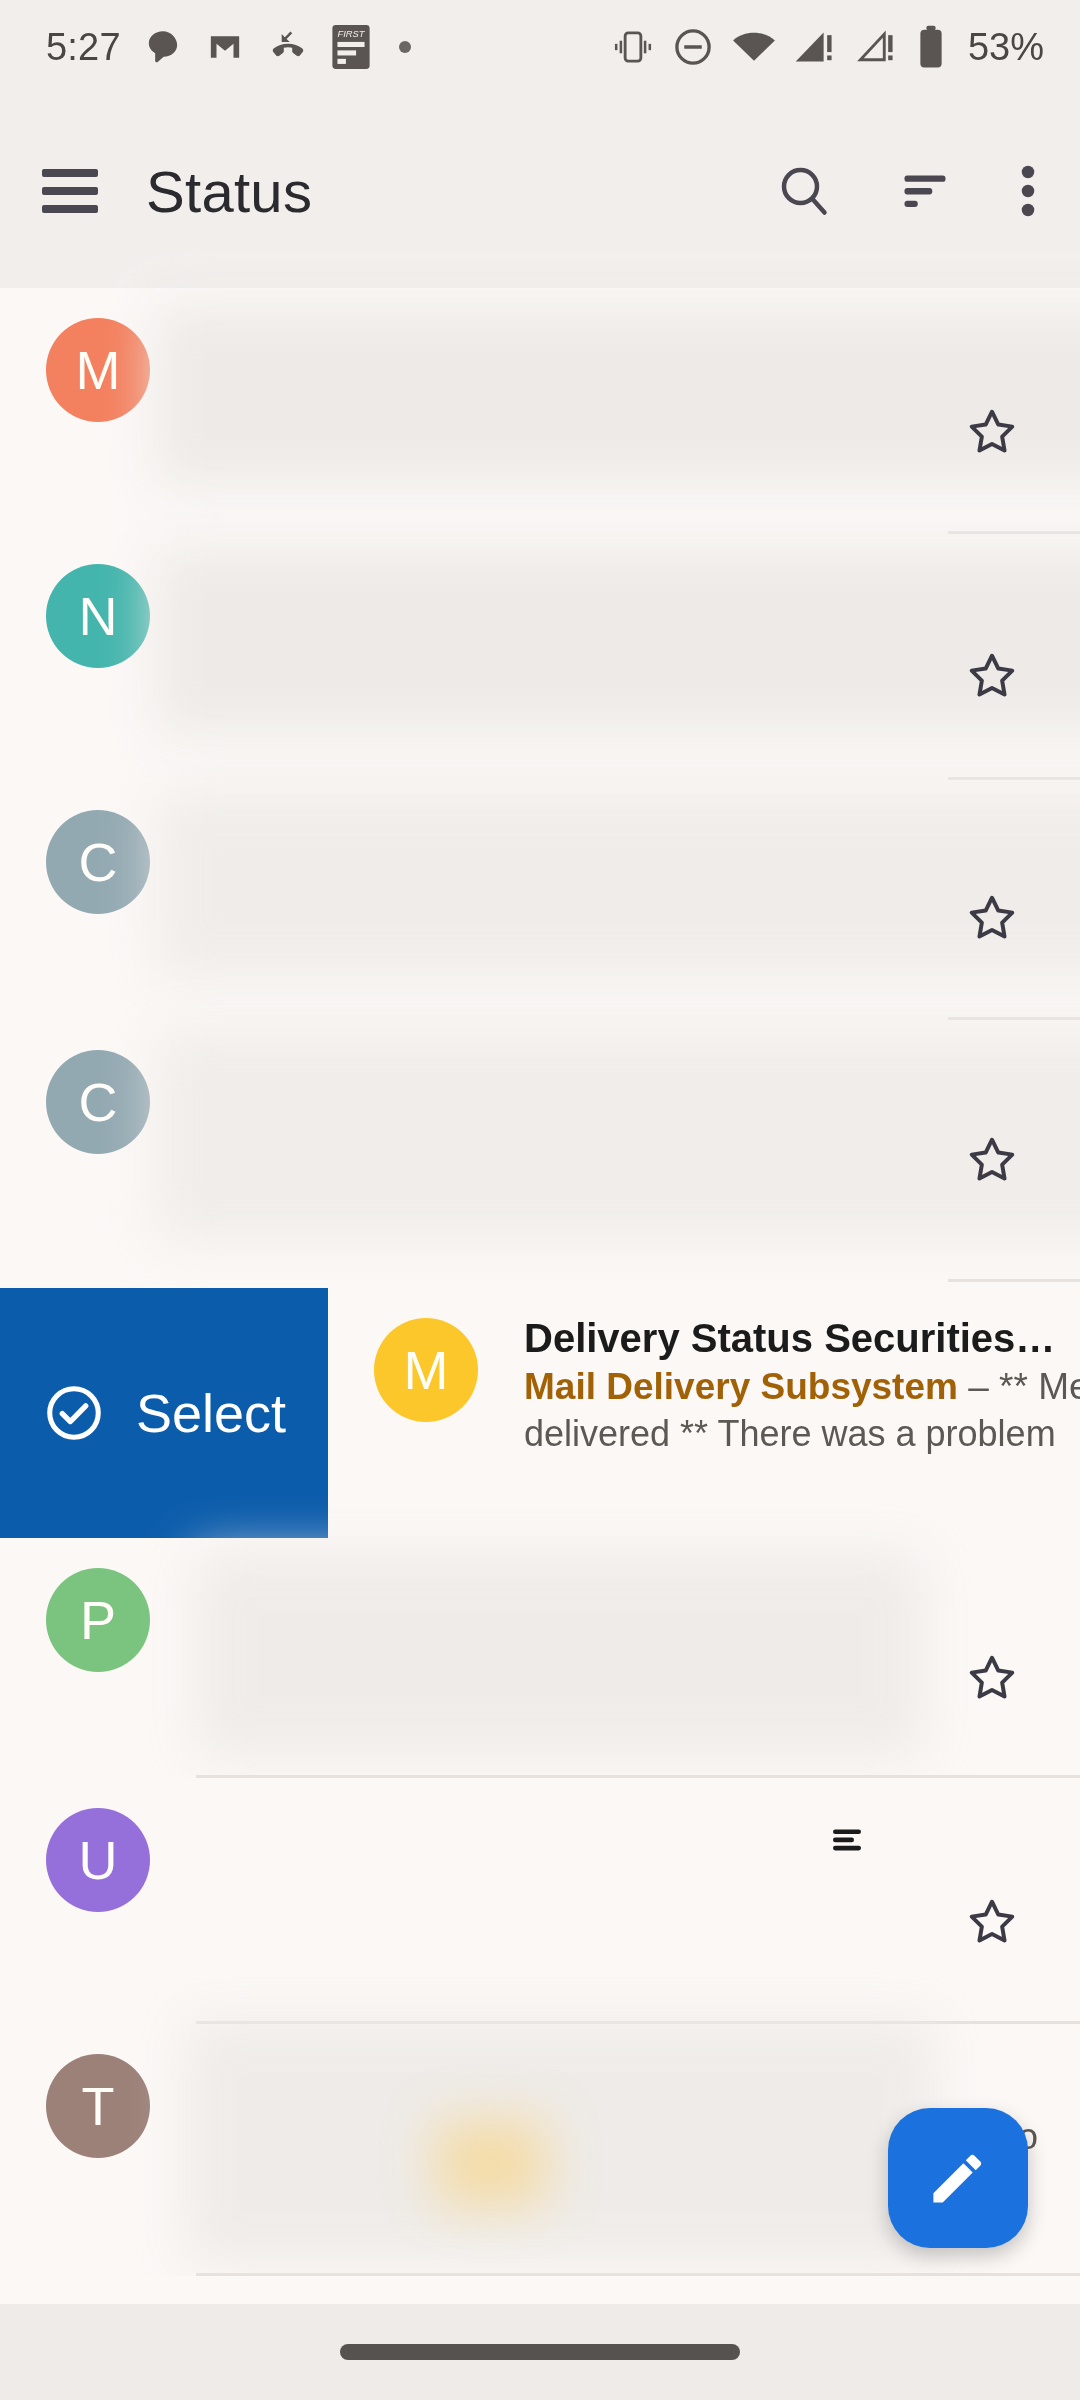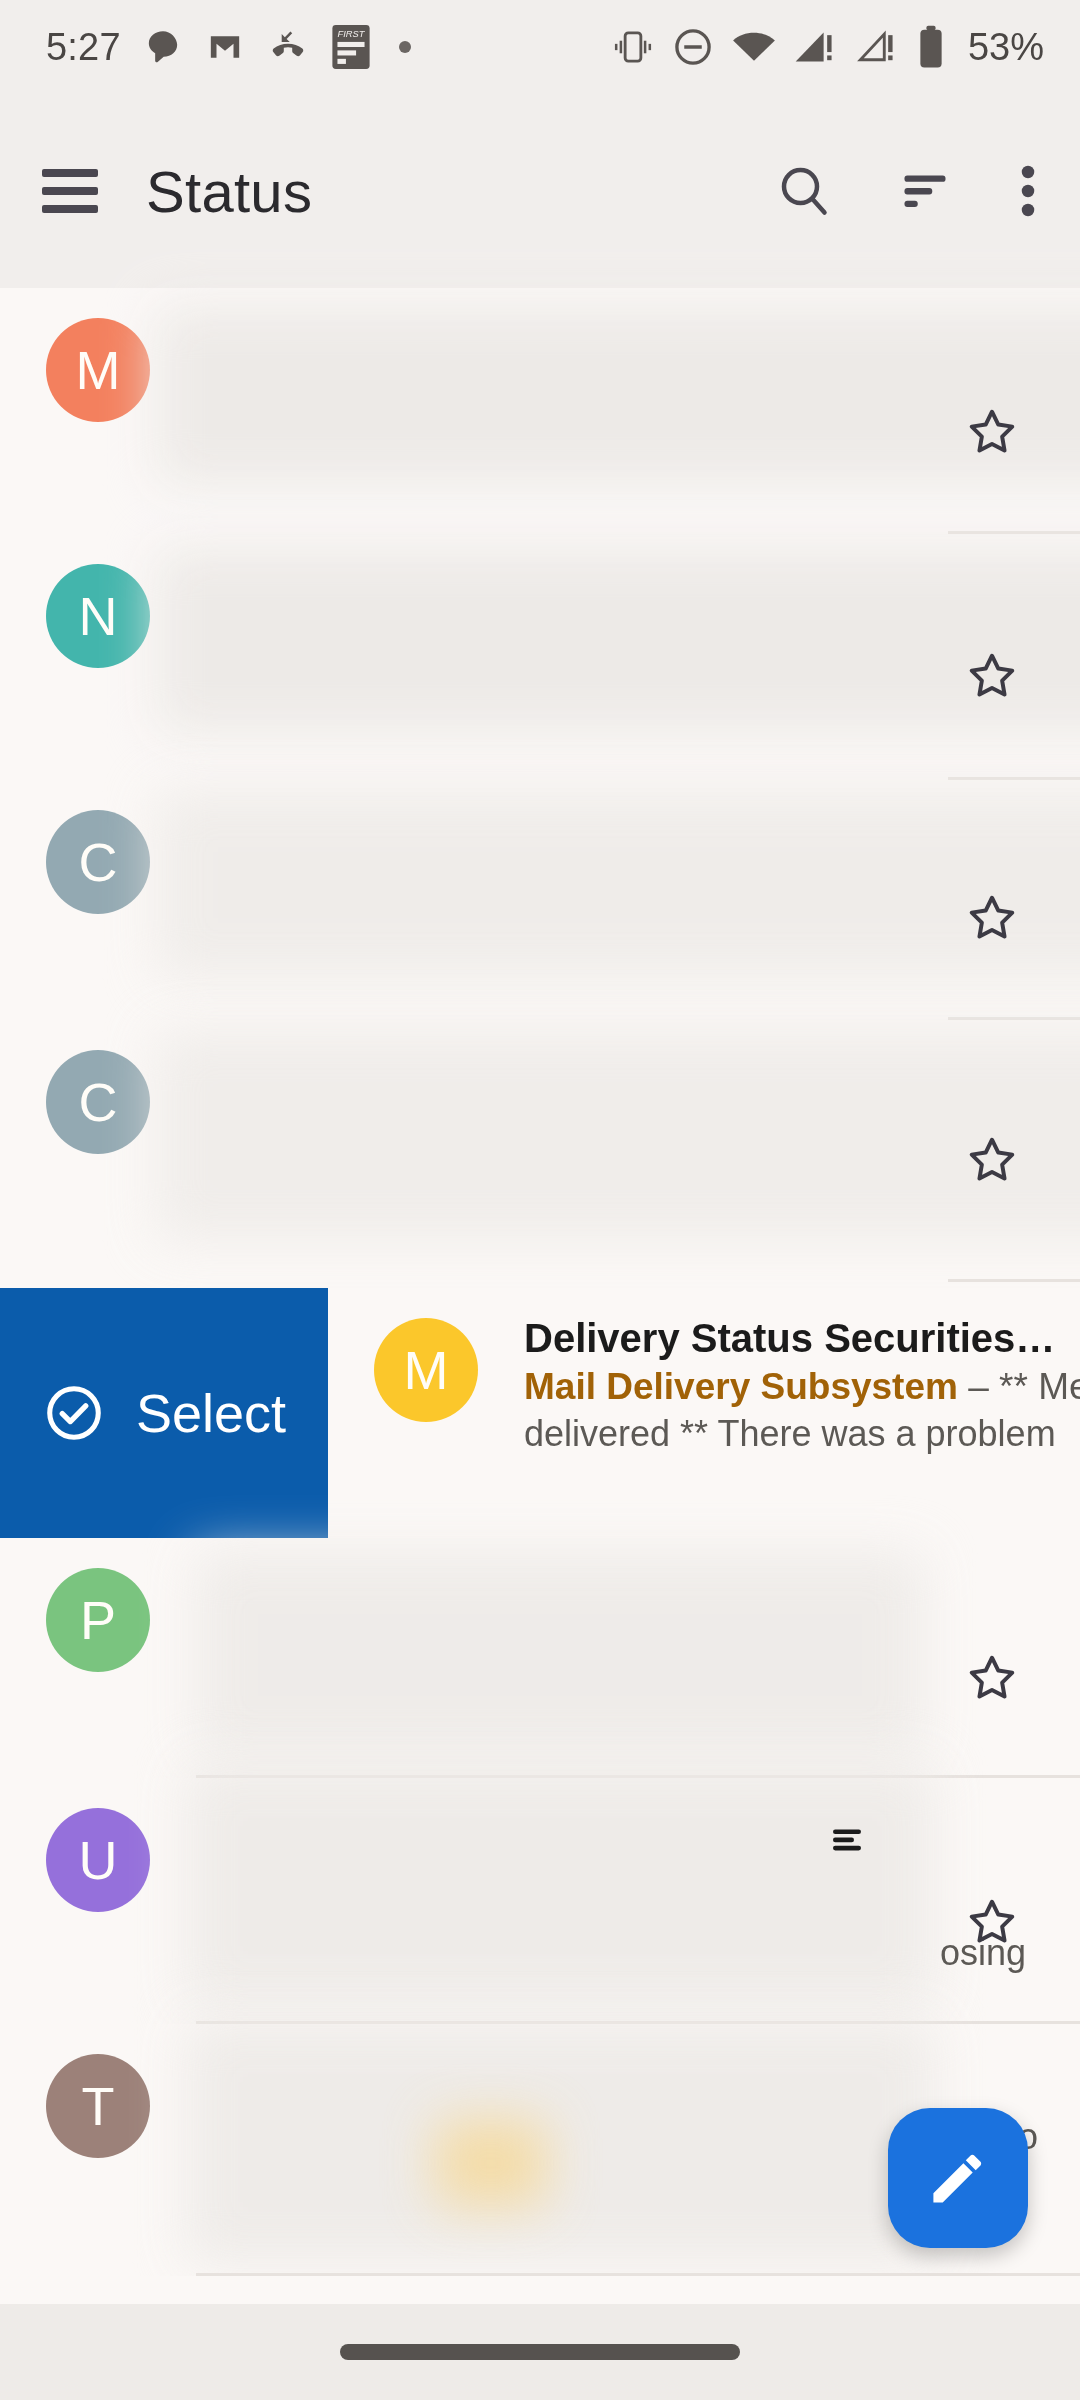--- a/index.html
+++ b/index.html
@@ -328,26 +328,20 @@
             <path fill="none" stroke="#3C3A44" stroke-width="1.7" stroke-linejoin="round" d="M12 3.3l2.7 5.5 6 .9-4.35 4.25 1.03 6-5.38-2.83-5.38 2.83 1.03-6L3.3 9.7l6-.9z"></path>
           </svg>
       </span>
       <div class="row-sep" style="left:196px; right:0;"></div>
     </div>
 
     <div class="row" style="position:absolute; top:1490px; height:246px;">
       <div class="av-wrap">
         <div class="avatar" style="background:#9570DB">U</div>
       </div>
-      <div class="row-body">
-        <div class="blurmask" style="left:-10px; top:-14px; width:748px; height:244px; opacity:.88;"></div>
-        <div class="blurtext bt-sub" style="left:16px; top:12px;"></div>
-        <div class="blurtext bt-snd" style="left:16px; top:72px;"></div>
-        <div class="r-line r-preview" style="position:absolute; left:744px; top:152px;">osing</div>
-      </div>
       <div class="row-meta">
         <span class="ico" style="position:absolute; left:826px; top:40px;">
           <svg width="42" height="42" viewBox="0 0 24 24">
             <rect x="4" y="6.5" width="16" height="2.6" rx="1.3" fill="#1B1B1B"></rect>
             <rect x="4" y="11.2" width="12" height="2.6" rx="1.3" fill="#1B1B1B"></rect>
             <rect x="4" y="15.9" width="16" height="2.6" rx="1.3" fill="#1B1B1B"></rect>
           </svg>
         </span>
 
       </div>

